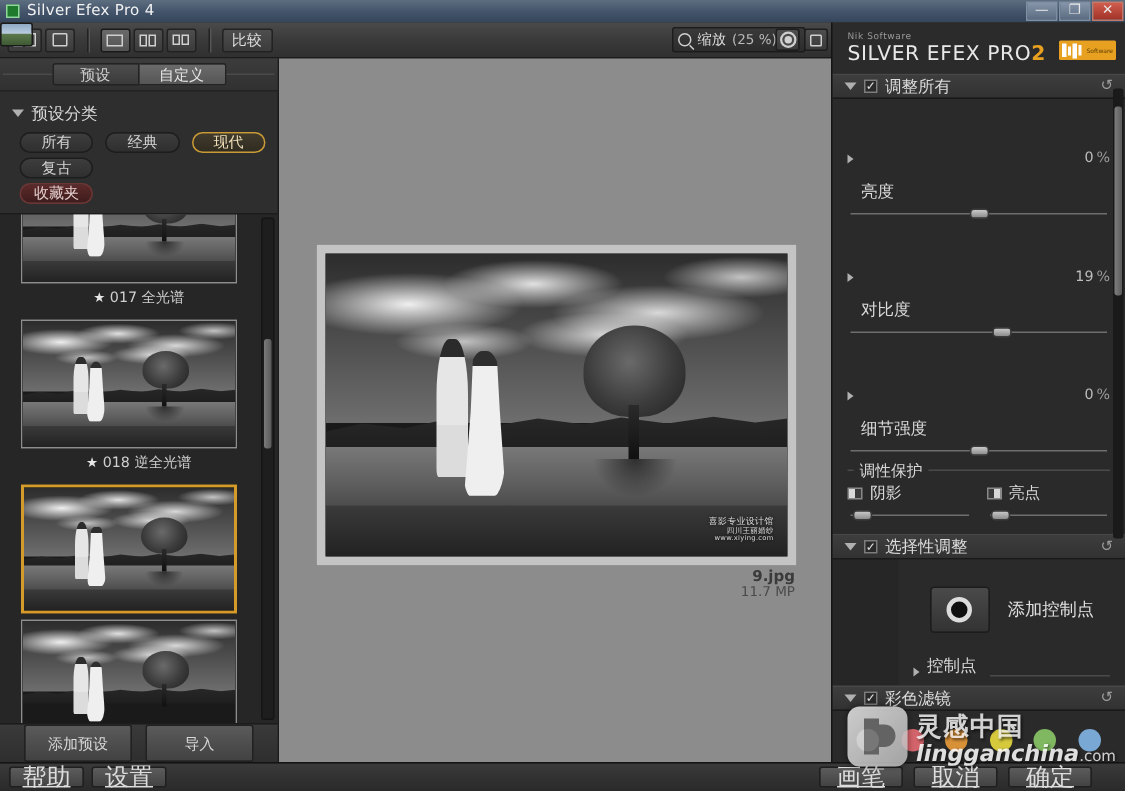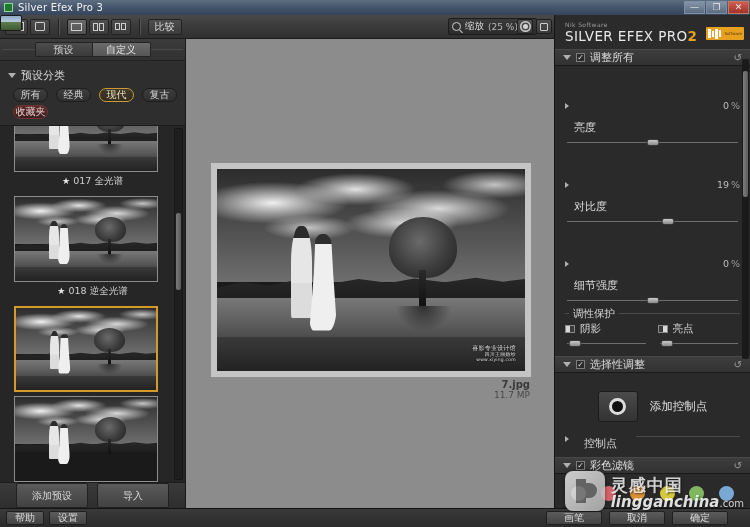--- a/index.html
+++ b/index.html
@@ -104,21 +104,21 @@
   .tab.right { border-radius: 0 2px 2px 0; border-left: none;
     background: linear-gradient(to bottom,#6b6b6b,#565656); color: #e6e6e6; }
 
   .section-head {
     display: flex; align-items: center; gap: 5px;
     padding: 7px 8px 5px 8px; font-size: 11px; color: #d8d8d8;
   }
   .tri { width: 0; height: 0; border-left: 4px solid #b0b0b0; border-top: 3.5px solid transparent; border-bottom: 3.5px solid transparent; }
   .tri.down { border-left: 4px solid transparent; border-right: 4px solid transparent; border-top: 5px solid #b0b0b0; border-bottom: none; }
 
-  .cat-grid { padding: 0 8px 6px 13px; display: grid; grid-template-columns: 1fr 1fr 1fr 1fr; gap: 3px 8px; }
+  .cat-grid { padding: 0 8px 6px 13px; display: grid; grid-template-columns: 1fr 1fr 1fr; gap: 3px 8px; }
   .cat-btn {
     height: 14px; display: flex; align-items: center; justify-content: center;
     font-size: 10px; color: #d4d4d4; border-radius: 7px;
     background: linear-gradient(to bottom,#3d3d3d,#2f2f2f);
     border: 1px solid #1d1d1d;
   }
   .cat-btn.sel { border-color: #c99a36; color: #eedfb8; background: linear-gradient(to bottom,#3f3a2c,#312c20); }
   .cat-btn.fav { grid-column: 1; background: linear-gradient(to bottom,#5d2a2a,#3e1c1c); border-color:#6d3636; color:#e3cfcf; }
 
   .preset-list { position: relative; flex: 1; overflow: hidden; background: #262626; border-top: 1px solid #1c1c1c; }
@@ -284,21 +284,21 @@
     width: 40px; height: 31px; border-radius: 3px;
     background: linear-gradient(to bottom,#4a4a4a,#333); border: 1px solid #1c1c1c;
     display: flex; align-items: center; justify-content: center;
   }
   .ctrlpt-ring {
     width: 17px; height: 17px; border-radius: 50%;
     background: #101010; border: 3px solid #dcdcdc;
   }
   .ctrlpt-label { font-size: 11.5px; color: #e0e0e0; }
   .sub-head {
-    display: flex; align-items: flex-start; gap: 15px; padding: 4px 10px 6px 10px;
+    display: flex; align-items: flex-end; gap: 5px; padding: 4px 10px 6px 10px;
     font-size: 11px; color: #d6d6d6;
   }
   .sub-rule { flex: 1; height: 1px; background: #4a4a4a; margin-left: 4px; }
 
   .swatches { display: flex; align-items: center; justify-content: space-between; padding: 12px 16px 14px 16px; }
   .sw { width: 15px; height: 15px; border-radius: 50%; }
 
   .histo-area { flex: 1; position: relative; overflow: hidden; background: #1d1d1d; }
   .histo-noise {
     position: absolute; inset: 0;
@@ -332,22 +332,22 @@
     position: absolute; left: 0; bottom: 0; width: 750px; height: 19px;
     background: linear-gradient(to bottom,#3a3a3a,#2a2a2a);
     border-top: 1px solid #141414;
     display: flex; align-items: center;
   }
   .bb-left { display: flex; gap: 5px; padding-left: 6px; }
   .bb-right { position: absolute; right: 22px; display: flex; gap: 7px; align-items: center; }
   .bb-btn {
     height: 14px; min-width: 34px; padding: 0 8px; border-radius: 2px;
     display: flex; align-items: center; justify-content: center;
-    font-size: 10px; color: #ddd;
-    background: linear-gradient(to bottom,#5c5c5c,#434343); border: 1px solid #1f1f1f;
+    font-size: 16px; color: #ddd;
+    background: linear-gradient(to bottom,#5c5c5c,#434343); border: 1px solid #1f1f1f; text-decoration: underline;
   }
   .bb-btn.wide { min-width: 56px; }
 
   
   .overlay-wm {
     position: absolute; right: 6px; bottom: 16px; display: flex; align-items: flex-end; gap: 6px;
     opacity: .85; pointer-events: none;
   }
   .wm-logo {
     width: 40px; height: 40px; border-radius: 8px;
@@ -369,21 +369,21 @@
     text-shadow: 1px 1px 2px rgba(0,0,0,.7); }
   .wm-en .dom { font-size: 10px; font-weight: normal; font-style: normal; color: #ededed; }
 </style>
 </head>
 <body>
 
 <div id="app">
 
   <div class="titlebar">
     <div class="title-icon"></div>
-    <div class="title-text">Silver Efex Pro 3</div>
+    <div class="title-text">Silver Efex Pro 4</div>
     <div class="win-btns">
       <div class="win-btn">—</div>
       <div class="win-btn">❐</div>
       <div class="win-btn close">✕</div>
     </div>
   </div>
 
   <div class="toolbar">
     <div class="tb-group">
       <div class="tb-btn photo active">
@@ -551,21 +551,21 @@
         <div class="groom"></div>
         <div class="bride"></div>
         <div class="wm">
           <div class="cn">喜影专业设计馆</div>
           <div>四川王丽婚纱</div>
           <div class="url">www.xiying.com</div>
         </div>
       </div>
     </div>
     <div class="file-info">
-      <div class="file-name">7.jpg</div>
+      <div class="file-name">9.jpg</div>
       <div class="file-size">11.7 MP</div>
     </div>
   </div>
 
   <div class="right-panel">
     <div class="brand">
       <div class="brand-small">Nik Software</div>
       <div class="brand-main">
         <span>SILVER EFEX PRO</span><span class="two">2</span>
       </div>
@@ -640,21 +640,21 @@
         </div>
       </div>
     </div>
 
     <div class="panel-head">
       <span class="tri down"></span>
       <span class="chk">✓</span>
       <span>选择性调整</span>
       <span class="reset-icon">↺</span>
     </div>
-    <div class="panel-body" style="padding-bottom:0;">
+    <div class="panel-body" style="padding-bottom:0;margin-left:44px;">
       <div class="ctrlpt-area">
         <div class="ctrlpt-btn">
           <span class="ctrlpt-ring"></span>
         </div>
         <div class="ctrlpt-label">添加控制点</div>
       </div>
       <div class="sub-head">
         <span class="tri"></span>
         <span>控制点</span>
         <span class="sub-rule"></span>

